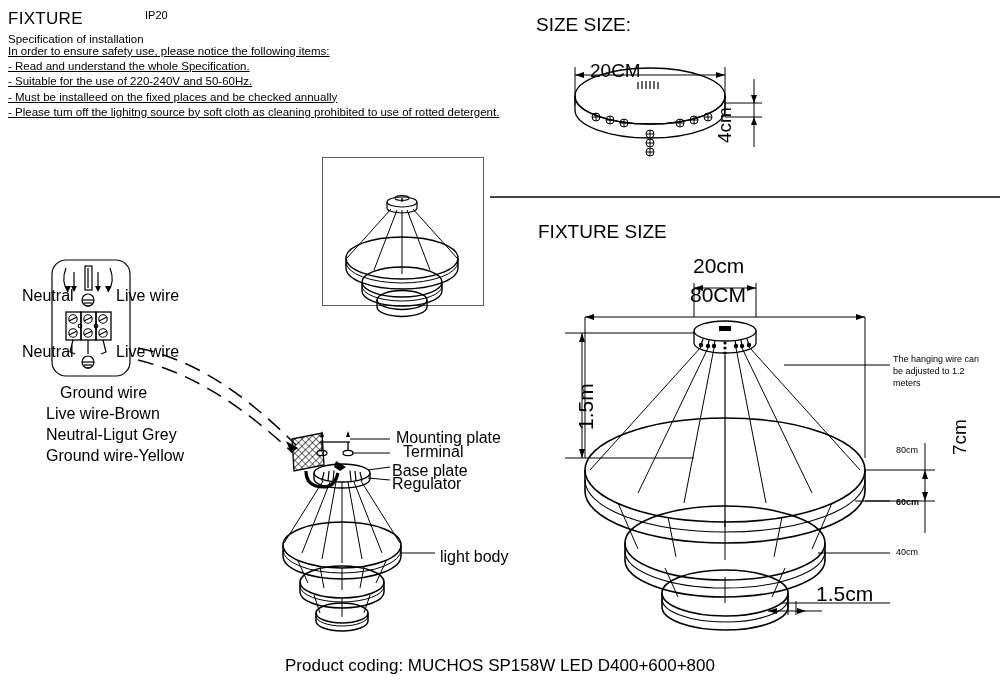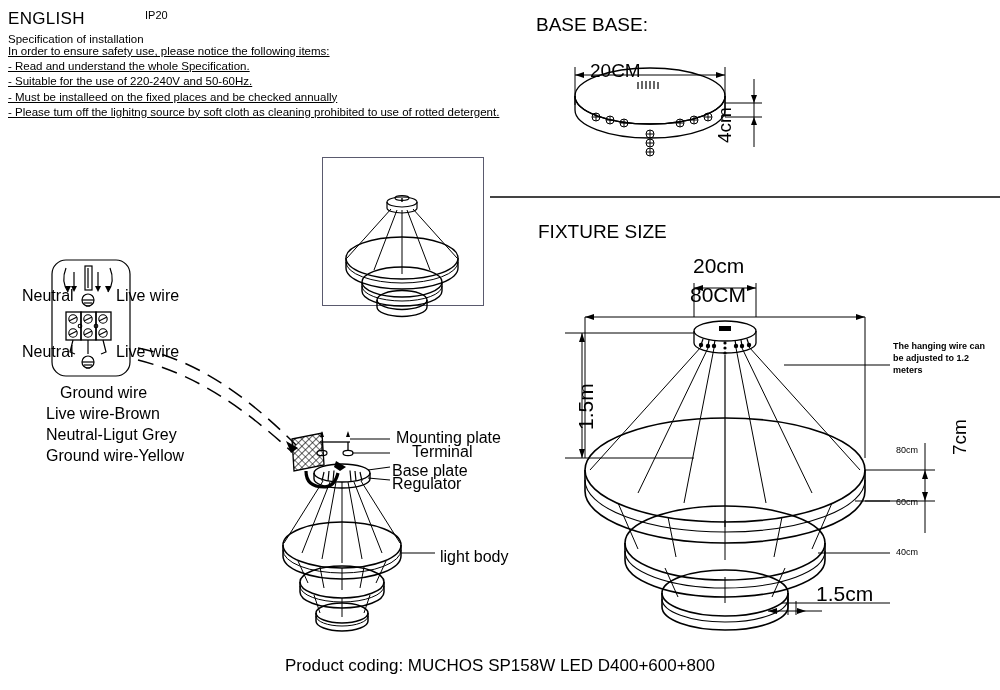--- a/index.html
+++ b/index.html
@@ -27,33 +27,33 @@
 
   .thumbbox{border:1.6px solid #5a5a6e;background:#fff;}
   svg{display:block;overflow:visible;}
   .ln{stroke:#000;fill:none;}
   .fillblk{fill:#000;stroke:none;}
   .nofill{fill:none;}
 </style>
 </head>
 <body>
 
-<div class="abs t" id="lang">ENGLISH</div>
+<div class="abs t" id="lang">FIXTURE</div>
 <div class="abs t" id="ip">IP20</div>
 <div class="abs t" id="spectitle">Specification of installation</div>
 
 <div class="abs" id="specbody">
   <div class="t">In order to ensure safety use, please notice the following items:</div>
   <div class="t">- Read and understand the whole Specification.</div>
   <div class="t">- Suitable for the use of 220-240V and 50-60Hz.</div>
   <div class="t">- Must be installeed on the fixed places and be checked annually</div>
   <div class="t">- Please tum off the lighitng source by soft cloth as cleaning prohibited to use of rotted detergent.</div>
 </div>
 
-<div class="abs t" id="basesize">BASE BASE:</div>
+<div class="abs t" id="basesize">SIZE SIZE:</div>
 
 <div class="abs" style="left:540px;top:55px;">
   <svg width="230" height="125" viewBox="0 0 230 125">
 
     <line class="ln" x1="35" y1="20" x2="185" y2="20" stroke-width="1"></line>
     <polygon class="fillblk" points="35,20 44,17 44,23"></polygon>
     <polygon class="fillblk" points="185,20 176,17 176,23"></polygon>
     <line class="ln" x1="35" y1="12" x2="35" y2="50" stroke-width="1"></line>
     <line class="ln" x1="185" y1="12" x2="185" y2="62" stroke-width="1"></line>
 
@@ -309,21 +309,21 @@
       <line x1="70" y1="14" x2="110" y2="14"></line>
       <line x1="72" y1="28" x2="110" y2="28"></line>
       <line x1="88" y1="45" x2="110" y2="42"></line>
       <line x1="88" y1="53" x2="110" y2="55"></line>
       <line x1="121" y1="128" x2="155" y2="128"></line>
     </g>
   </svg>
 </div>
 
 <div class="abs t lbl" style="left:396px;top:427px;">Mounting plate</div>
-<div class="abs t lbl" style="left:412px;top:441px;">Terminal</div>
+<div class="abs t lbl" style="left:403px;top:441px;">Terminal</div>
 <div class="abs t lbl" style="left:392px;top:460px;">Base plate</div>
 <div class="abs t lbl" style="left:392px;top:473px;">Regulator</div>
 <div class="abs t lbl" style="left:440px;top:546px;">light body</div>
 
 <div class="abs t" id="fixturesize">FIXTURE SIZE</div>
 
 <div class="abs" style="left:560px;top:255px;">
   <svg width="440" height="360" viewBox="0 0 440 360">
 
     <line class="ln" x1="134" y1="33" x2="196" y2="33" stroke-width="1"></line>
@@ -427,20 +427,20 @@
     <polygon class="fillblk" points="246,356 237,353 237,359"></polygon>
   </svg>
 </div>
 
 <div class="abs t dimbig" style="left:693px;top:252px;">20cm</div>
 <div class="abs t dimbig" style="left:690px;top:281px;">80CM</div>
 <div class="abs t dimbig rot90" style="left:572px;top:430px;">1.5m</div>
 <div class="abs t dimmid rot90" style="left:947px;top:455px;">7cm</div>
 <div class="abs t dimbig" style="left:808px;top:580px;margin-left:8px;">1.5cm</div>
 
-<div class="abs t lbl-sm" style="left:893px;top:341px;font-weight:bold;">The hanging wire can
+<div class="abs t lbl-sm" style="left:893px;top:354px;">The hanging wire can
 be adjusted to 1.2
 meters</div>
 <div class="abs t lbl-sm" style="left:896px;top:445px;">80cm</div>
-<div class="abs t lbl-sm" style="left:896px;top:497px;">60cm</div>
+<div class="abs t lbl-sm" style="left:896px;top:497px;font-weight:bold;">60cm</div>
 <div class="abs t lbl-sm" style="left:896px;top:547px;">40cm</div>
 
 <div class="abs t" id="prodcode">Product coding: MUCHOS SP158W LED D400+600+800</div>
 
 </body></html>

